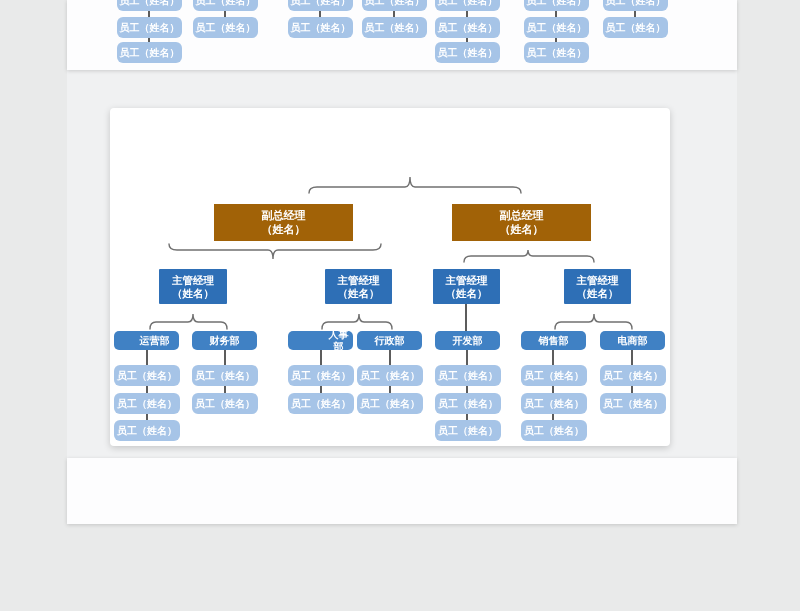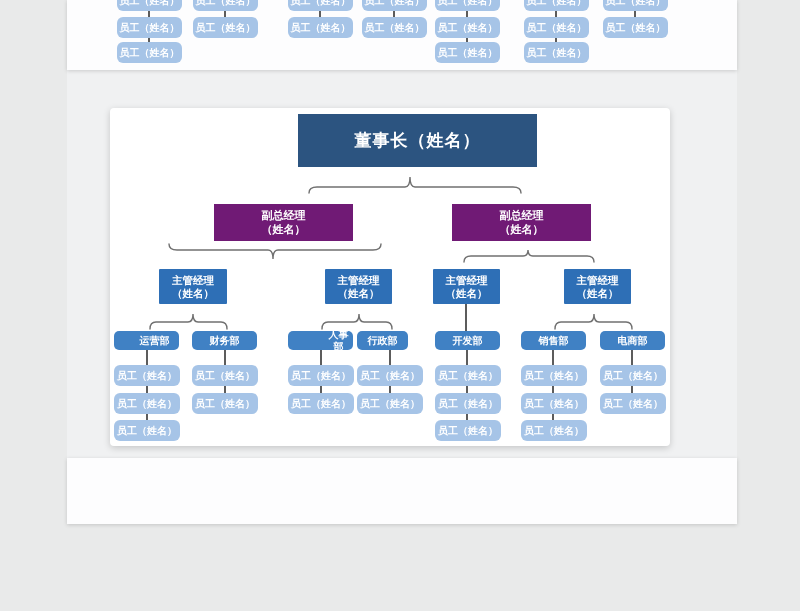--- a/index.html
+++ b/index.html
@@ -5,21 +5,21 @@
   html,body{margin:0;padding:0;}
   body{width:800px;height:611px;background:#e9eaea;font-family:"DejaVu Sans","Liberation Sans",sans-serif;position:relative;overflow:hidden;}
   .canvas{position:absolute;left:0;top:0;width:800px;height:611px;}
   .page{position:absolute;left:67px;top:0;width:670px;height:524px;background:#f0f1f2;}
   .sheet{position:absolute;background:#fdfdfe;box-shadow:0 1px 4px rgba(0,0,0,.16);}
   .topsheet{left:0;top:0;width:670px;height:70px;overflow:hidden;}
   .botsheet{left:0;top:458px;width:670px;height:66px;}
   .panel{position:absolute;left:43px;top:108px;width:560px;height:338px;background:#ffffff;border-radius:4px;box-shadow:0 2px 7px rgba(0,0,0,.18);}
   .bx{position:absolute;display:flex;align-items:center;justify-content:center;flex-direction:column;color:#fff;text-align:center;box-sizing:border-box;line-height:1.2;}
   .chair{background:#2c5480;font-size:17px;font-weight:bold;letter-spacing:1px;}
-  .vp{background:#701a75;font-size:11px;font-weight:bold;}
+  .vp{background:#a16207;font-size:11px;font-weight:bold;}
   .mgr{background:#2e6fb6;border-radius:1px;font-size:10.5px;font-weight:bold;}
   .dept{background:#4081c4;border-radius:5px;font-size:10px;font-weight:bold;}
   .emp{background:#a6c4e7;border-radius:6px;font-size:10px;font-weight:bold;white-space:nowrap;}
   .vline{position:absolute;width:2px;background:#5c5c5c;}
   .brace{position:absolute;}
 </style>
 </head>
 <body>
 
 <div class="canvas">
@@ -57,21 +57,20 @@
       <div class="vline" style="left:488px;top:38px;height:4px;"></div>
       <div class="bx emp" style="left:457px;top:42px;width:65px;height:21px;">员工（姓名）</div>
 
       <div class="bx emp" style="left:536px;top:-10px;width:65px;height:21px;">员工（姓名）</div>
       <div class="vline" style="left:567px;top:11px;height:6px;"></div>
       <div class="bx emp" style="left:536px;top:17px;width:65px;height:21px;">员工（姓名）</div>
     </div>
 
     <div class="panel">
 
-      <div class="bx chair" style="left:188px;top:6px;width:239px;height:53px;">董事长（姓名）</div>
 
       <svg class="brace" style="left:198px;top:66px;" width="214" height="22">
         <path d="M1 19 Q1 13 9 13 H97 Q102 13 102 3 Q102 13 107 13 H205 Q213 13 213 19" stroke="#707070" stroke-width="1.4" fill="none" stroke-linecap="round"></path>
       </svg>
 
       <div class="bx vp" style="left:104px;top:96px;width:139px;height:37px;">
         <span>副总经理</span>
         <span>（姓名）</span>
       </div>
       <div class="bx vp" style="left:342px;top:96px;width:139px;height:37px;">
@@ -110,21 +109,21 @@
         <path d="M1 17 Q1 10 7 10 H33 Q38 10 38 2 Q38 10 43 10 H65 Q71 10 71 17" stroke="#707070" stroke-width="1.4" fill="none" stroke-linecap="round"></path>
       </svg>
       <div class="vline" style="left:355px;top:196px;height:27px;"></div>
       <svg class="brace" style="left:444px;top:204px;" width="79" height="20">
         <path d="M1 17 Q1 10 7 10 H35 Q40 10 40 2 Q40 10 45 10 H72 Q78 10 78 17" stroke="#707070" stroke-width="1.4" fill="none" stroke-linecap="round"></path>
       </svg>
 
       <div class="bx dept" style="left:4px;top:223px;width:65px;height:19px;padding-left:16px;">运营部</div>
       <div class="bx dept" style="left:82px;top:223px;width:65px;height:19px;">财务部</div>
       <div class="bx dept" style="left:178px;top:223px;width:65px;height:19px;padding-left:36px;">人事部</div>
-      <div class="bx dept" style="left:247px;top:223px;width:51px;height:19px;">行政部</div>
+      <div class="bx dept" style="left:247px;top:223px;width:65px;height:19px;">行政部</div>
       <div class="bx dept" style="left:325px;top:223px;width:65px;height:19px;">开发部</div>
       <div class="bx dept" style="left:411px;top:223px;width:65px;height:19px;">销售部</div>
       <div class="bx dept" style="left:490px;top:223px;width:65px;height:19px;">电商部</div>
 
       <div class="vline" style="left:36px;top:242px;height:15px;"></div>
       <div class="vline" style="left:114px;top:242px;height:15px;"></div>
       <div class="vline" style="left:210px;top:242px;height:15px;"></div>
       <div class="vline" style="left:279px;top:242px;height:15px;"></div>
       <div class="vline" style="left:356px;top:242px;height:15px;"></div>
       <div class="vline" style="left:442px;top:242px;height:15px;"></div>

